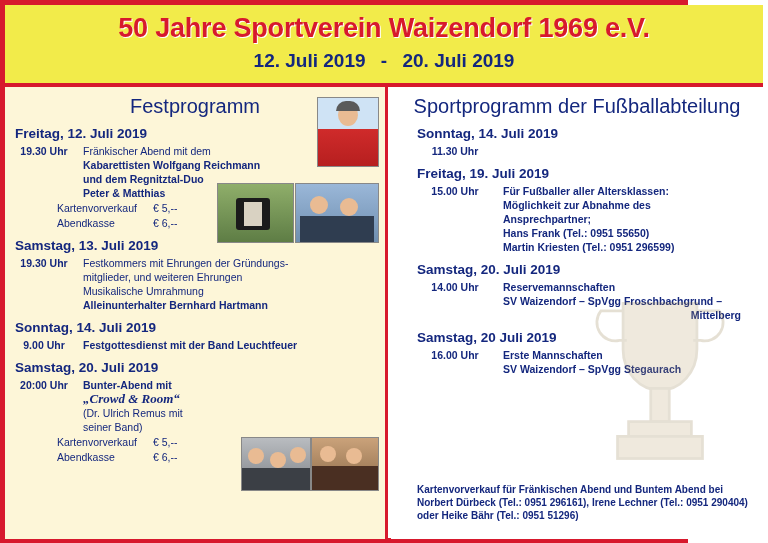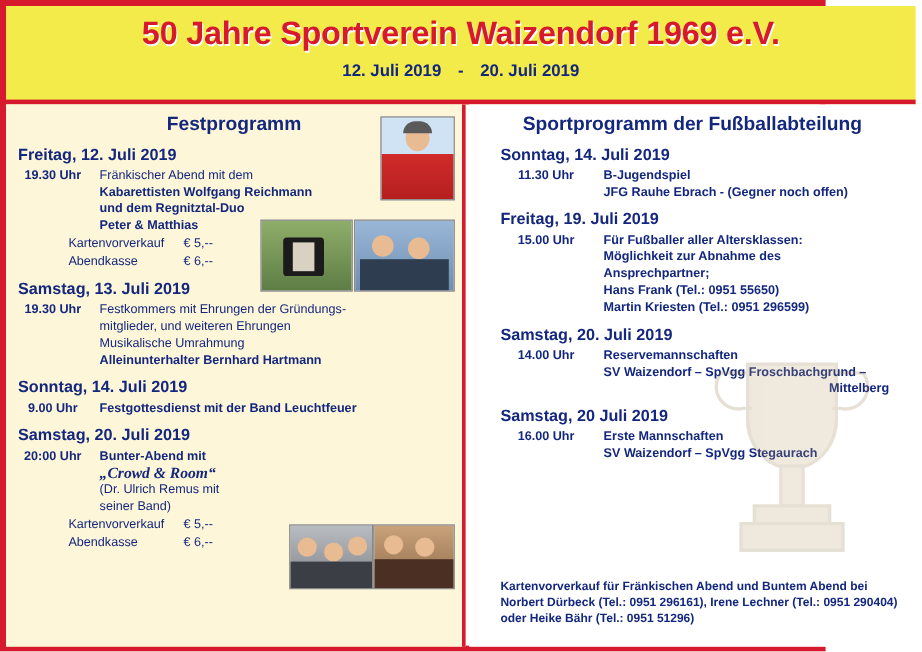--- a/index.html
+++ b/index.html
@@ -25,38 +25,38 @@
     text-align:center;
   }
   .header h1{
     margin:0;padding-top:8px;
     font-size:27px;font-weight:bold;color:#d7192d;
     letter-spacing:-0.2px;
     text-shadow:1px 1px 0 #ffffff;
   }
   .header .dates{
     margin-top:6px;
-    font-size:14px;font-weight:bold;color:#14277e;
+    font-size:19px;font-weight:bold;color:#14277e;
   }
   .header .dash{padding:0 10px;}
   
   .col-left{
     position:absolute;left:0;top:82px;width:383px;height:452px;
     background:#fdf6d8;
     box-sizing:border-box;
     border-right:3px solid #d7192d;
   }
   .col-right{
     position:absolute;left:386px;top:82px;width:372px;height:452px;
     background:#ffffff;
     box-sizing:border-box;
   }
   .col-title{
     text-align:center;
-    font-size:16px;font-weight:bold;color:#14277e;
+    font-size:20px;font-weight:normal;color:#14277e;
     padding-top:8px;
     margin-bottom:4px;
   }
   .col-title.left{ padding-left:0; }
   
   .block{ padding:0 10px; margin-top:8px; }
   .day{
     font-size:13.5px;font-weight:bold;color:#14277e;
     margin-bottom:3px;
   }
@@ -208,24 +208,20 @@
       </div>
   </div>
 
   <div class="col-right">
     <div class="col-title">Sportprogramm der Fußballabteilung</div>
     <div id="right-blocks">
         <div class="block">
           <div class="day">Sonntag, 14. Juli 2019</div>
           <div class="entry">
             <div class="time">11.30 Uhr</div>
-            <div class="desc">
-              <div style="font-weight: bold;">B-Jugendspiel</div>
-              <div style="font-weight: bold;">JFG Rauhe Ebrach  - (Gegner noch offen)</div>
-            </div>
           </div>
         </div>
         <div class="block">
           <div class="day">Freitag, 19. Juli 2019</div>
           <div class="entry">
             <div class="time">15.00 Uhr</div>
             <div class="desc">
               <div style="font-weight: bold;">Für Fußballer aller Altersklassen:</div>
               <div style="font-weight: bold;">Möglichkeit zur Abnahme des</div>
               <div style="font-weight: bold;">Ansprechpartner;</div>

